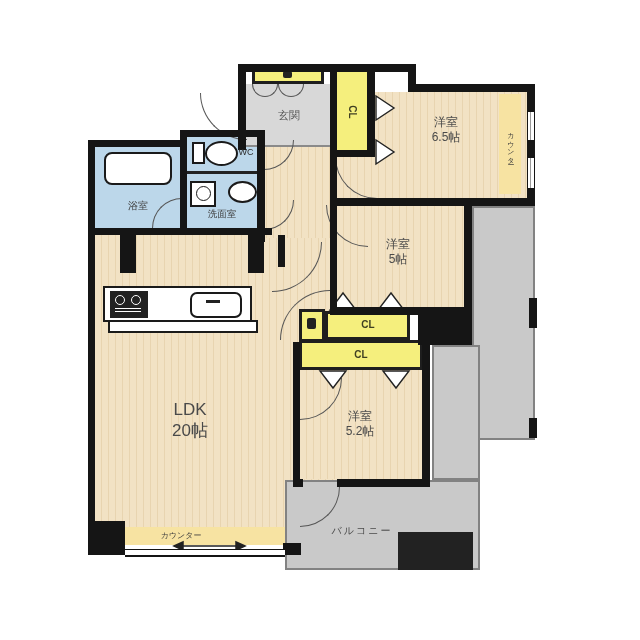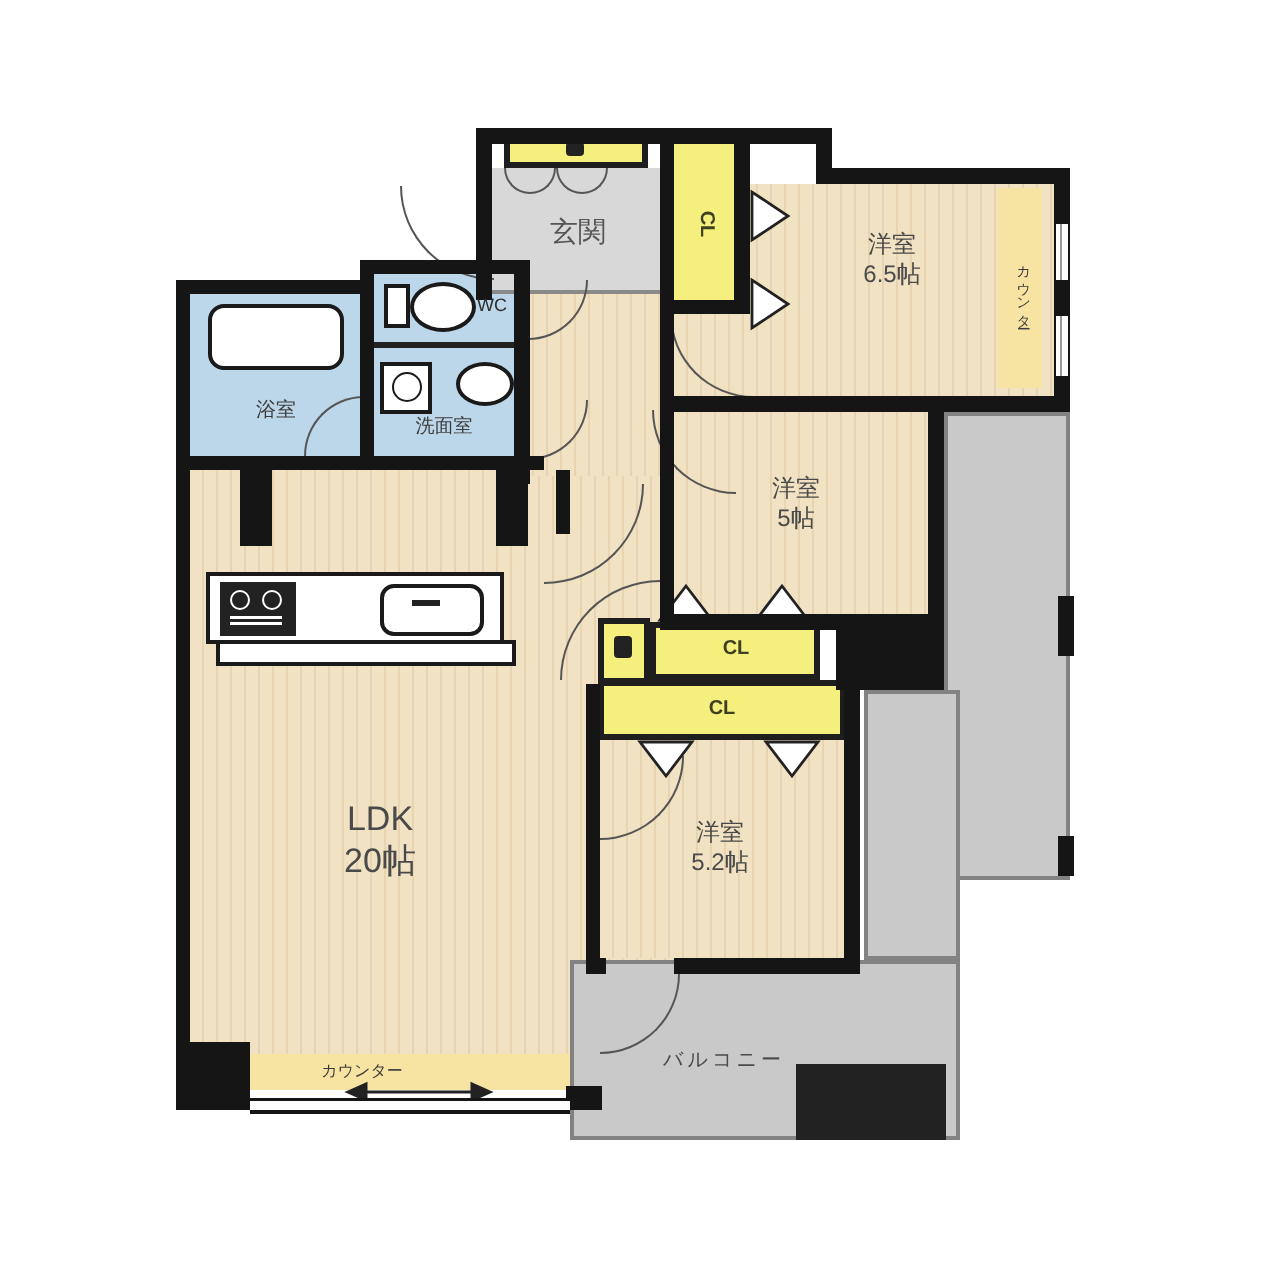--- a/index.html
+++ b/index.html
@@ -153,21 +153,21 @@
     <div>6.5帖</div>
   </div>
   <div class="abs lbl" style="left:398px;top:252px;font-size:12px;color:#4a4a4a;">
     <div>洋室</div>
     <div>5帖</div>
   </div>
   <div class="abs lbl" style="left:360px;top:424px;font-size:12px;color:#4a4a4a;">
     <div>洋室</div>
     <div>5.2帖</div>
   </div>
-  <div class="abs lbl" style="left:289px;top:116px;font-size:14px;color:#555;">玄関</div>
+  <div class="abs lbl" style="left:289px;top:116px;font-size:11px;color:#555;">玄関</div>
   <div class="abs lbl" style="left:138px;top:206px;font-size:10px;color:#3c3c3c;">浴室</div>
   <div class="abs lbl" style="left:222px;top:214px;font-size:9.5px;color:#3c3c3c;">洗面室</div>
   <div class="abs lbl" style="left:246px;top:153px;font-size:9px;color:#2e2e2e;">WC</div>
   <div class="abs lbl" style="left:362px;top:531px;font-size:10px;letter-spacing:2px;color:#4a4a4a;">バルコニー</div>
   <div class="abs lbl vert" style="left:352px;top:112px;font-size:10px;font-weight:bold;color:#3f3f22;">CL</div>
   <div class="abs lbl" style="left:368px;top:325px;font-size:10px;font-weight:bold;color:#3f3f22;">CL</div>
   <div class="abs lbl" style="left:361px;top:355px;font-size:10px;font-weight:bold;color:#3f3f22;">CL</div>
   <div class="abs lbl" style="left:181px;top:536px;font-size:8px;color:#3c3c3c;">カウンター</div>
   <div class="abs lbl vert" style="left:510px;top:144px;font-size:7px;color:#3c3c3c;">カウンター</div>
 

